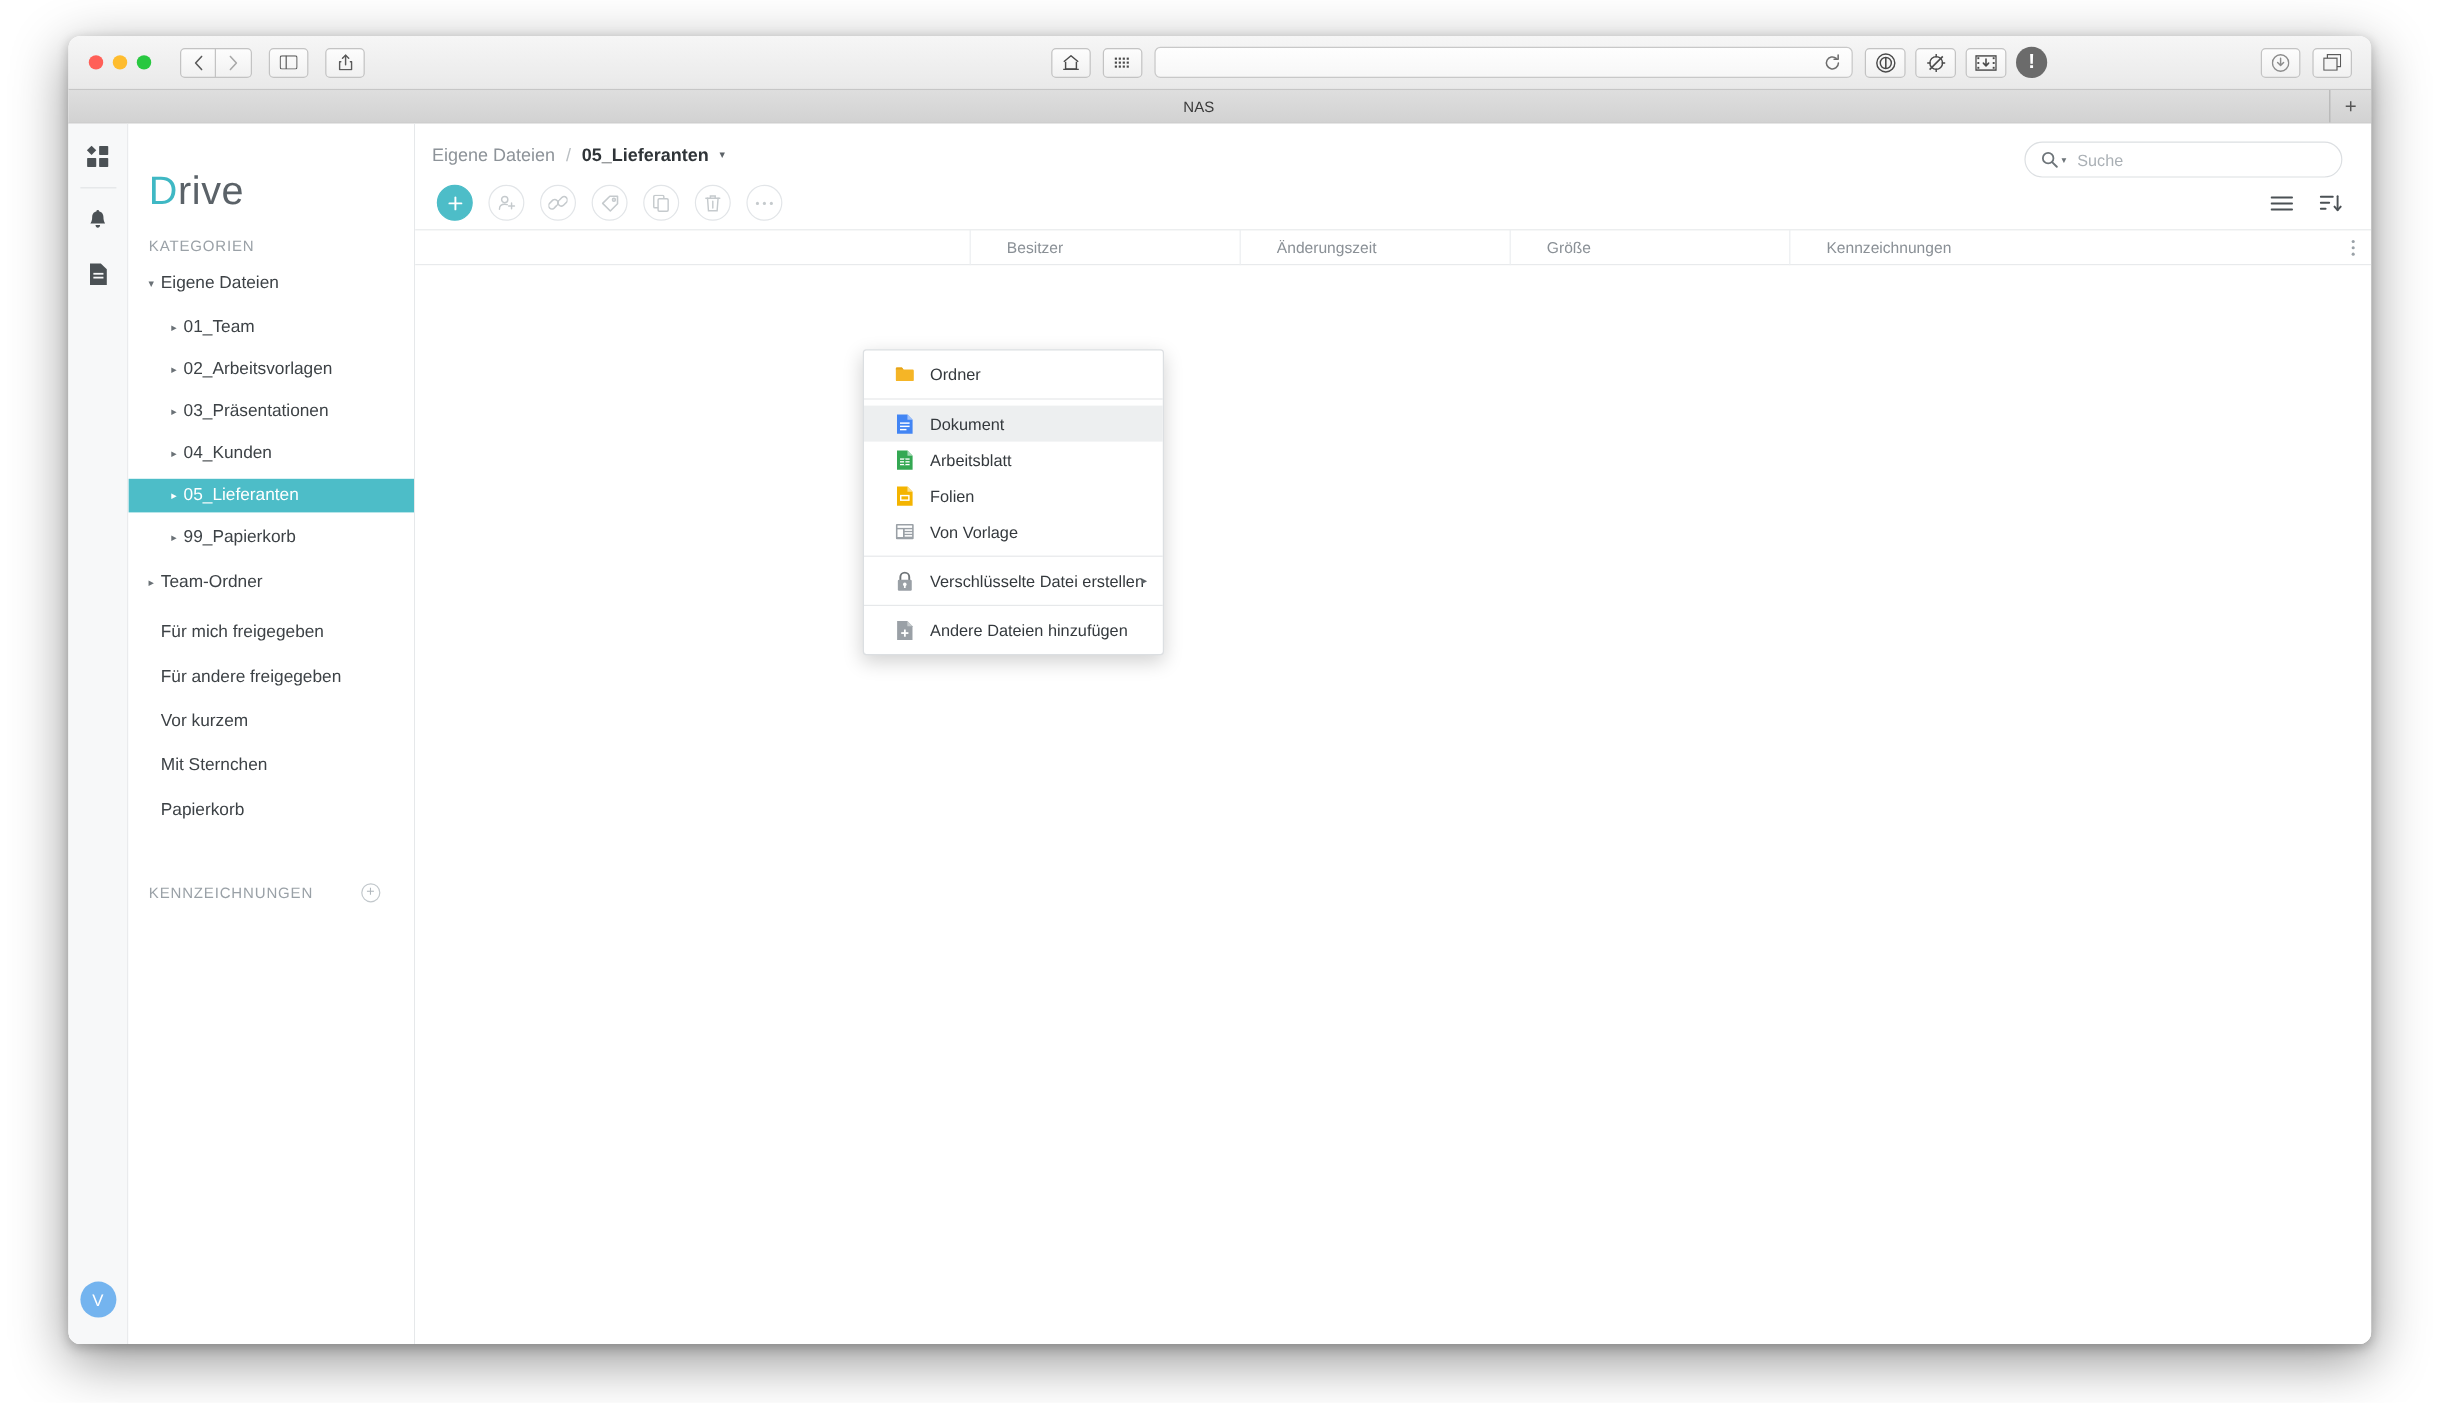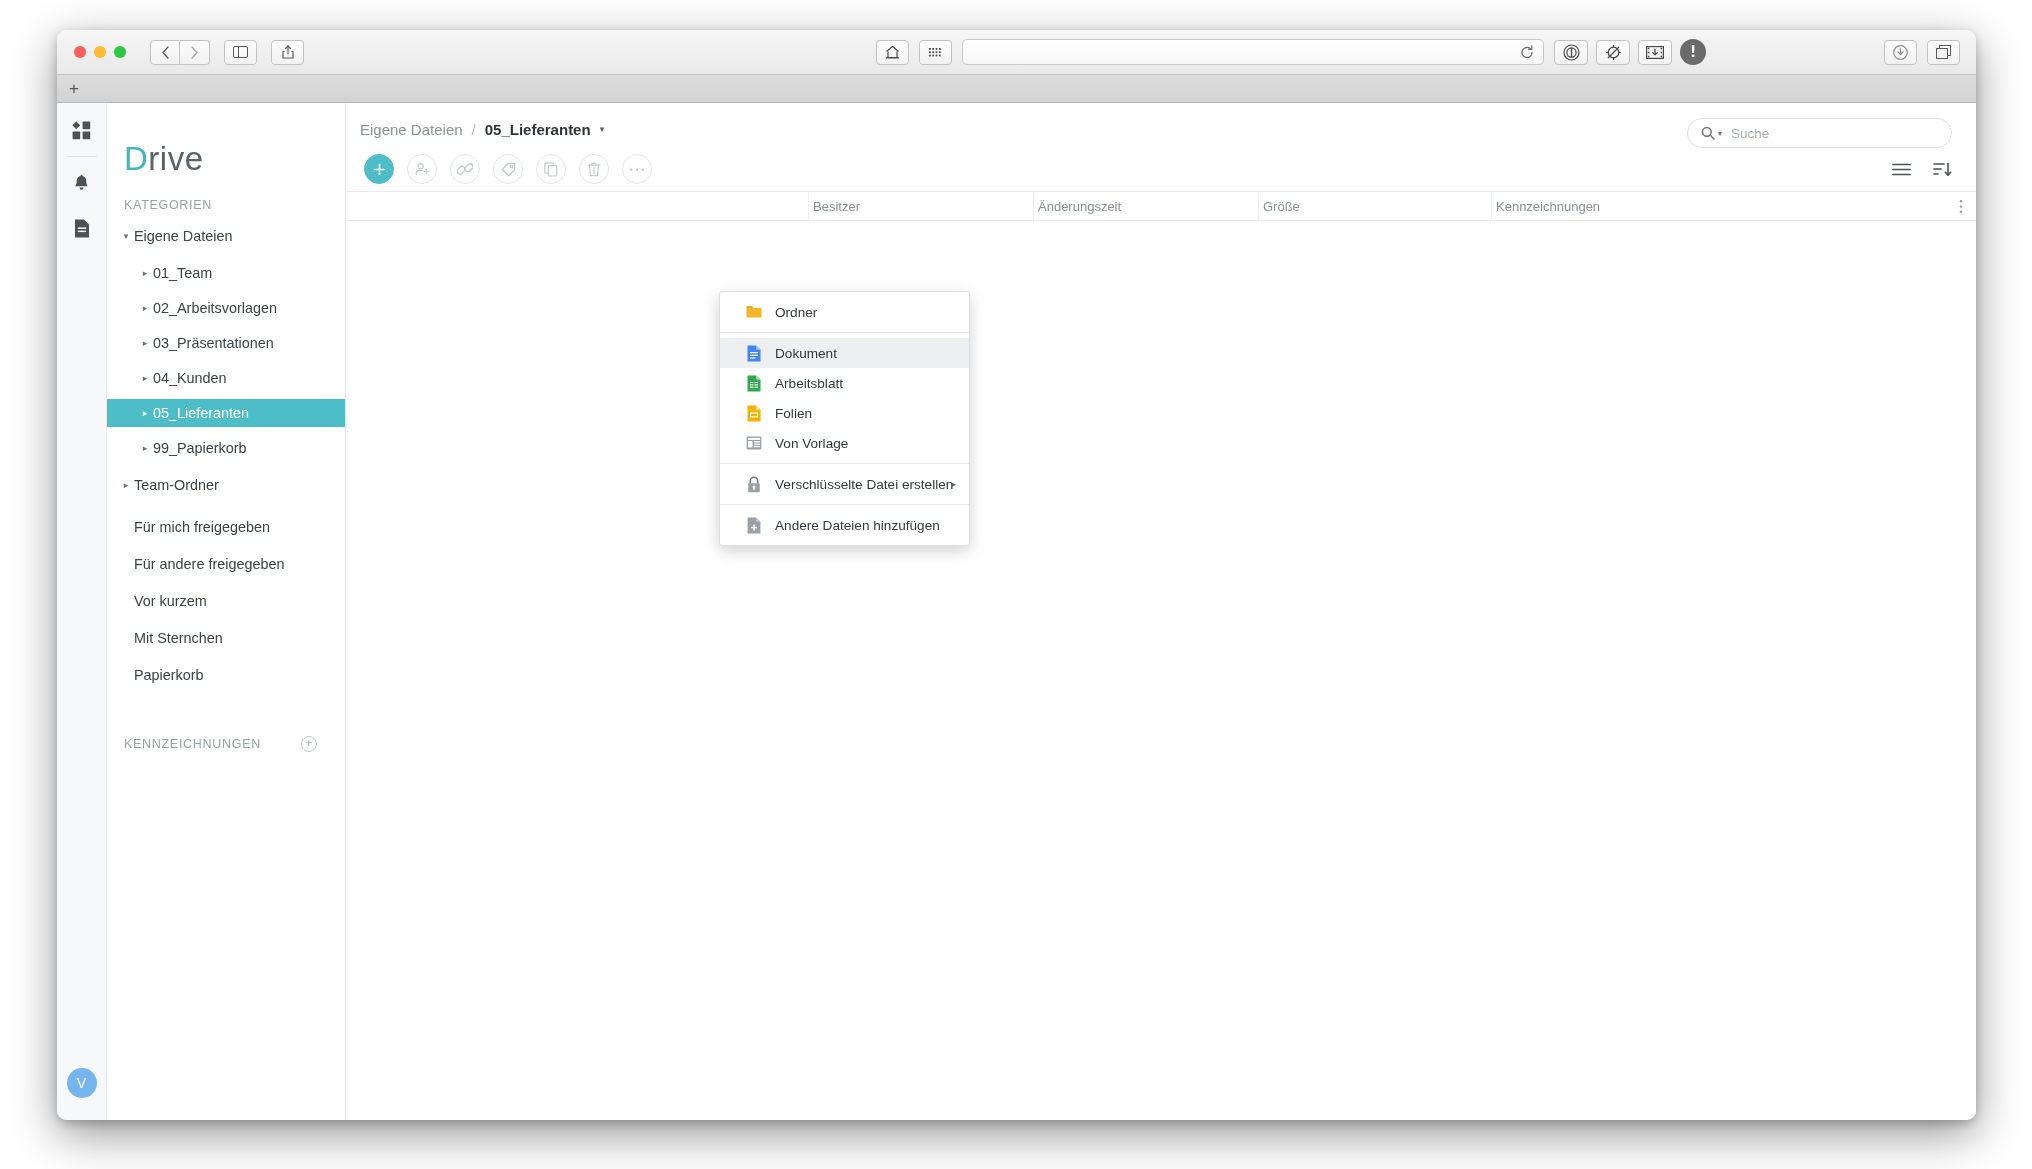--- a/index.html
+++ b/index.html
@@ -194,21 +194,21 @@
   }
   .act.primary { background: #4dbdc8; border-color: #4dbdc8; color: #fff; }
   .viewtools { position: absolute; right: 24px; display: flex; gap: 22px; align-items: center; }
 
   
   .thead {
     display: flex; height: 30px; align-items: center;
     border-top: 1px solid #e8eaec; border-bottom: 1px solid #e8eaec;
     font-size: 13px; color: #8a9096;
   }
-  .th { padding-left: 4px; border-left: 1px solid #eceef0; height: 30px; display: flex; align-items: center; }
+  .th { padding-left: 30px; border-left: 1px solid #eceef0; height: 30px; display: flex; align-items: center; }
   .th:first-child { border-left: none; }
   .th-name { width: 462px; }
   .th-owner { width: 225px; }
   .th-mod { width: 225px; }
   .th-size { width: 233px; }
   .th-tags { flex: 1; }
   .th-menu { width: 30px; padding-left: 0; justify-content: center; border-left: none; }
 
   .trow { display: flex; height: 36px; align-items: center; font-size: 13.5px; color: #3d4246; }
   .td { padding-left: 14px; height: 36px; display: flex; align-items: center; }
@@ -377,20 +377,21 @@
       </div>
       <div class="tb-btn" style="width:33px;margin-right:16px">
         <svg width="15" height="14" viewBox="0 0 15 14">
             <rect x="3.5" y="0.5" width="11" height="10" stroke="#5a5a5a" fill="none"></rect>
             <rect x="0.5" y="3.5" width="11" height="10" stroke="#5a5a5a" fill="#f4f4f4"></rect>
           </svg>
       </div>
     </div>
 
     <div class="tabbar">
+      <div class="tab">NAS</div>
       <div class="tab-plus">+</div>
     </div>
 
     <div class="app">
 
       <div class="rail">
         <div class="rail-ic">
           <svg width="19" height="19" viewBox="0 0 19 19" fill="#4b5155">
             <path d="M4.3 0.4 L8.2 4.3 L4.3 8.2 L0.4 4.3 Z"></path>
             <rect x="10.6" y="0.6" width="7.6" height="7.6" rx="0.6"></rect>

